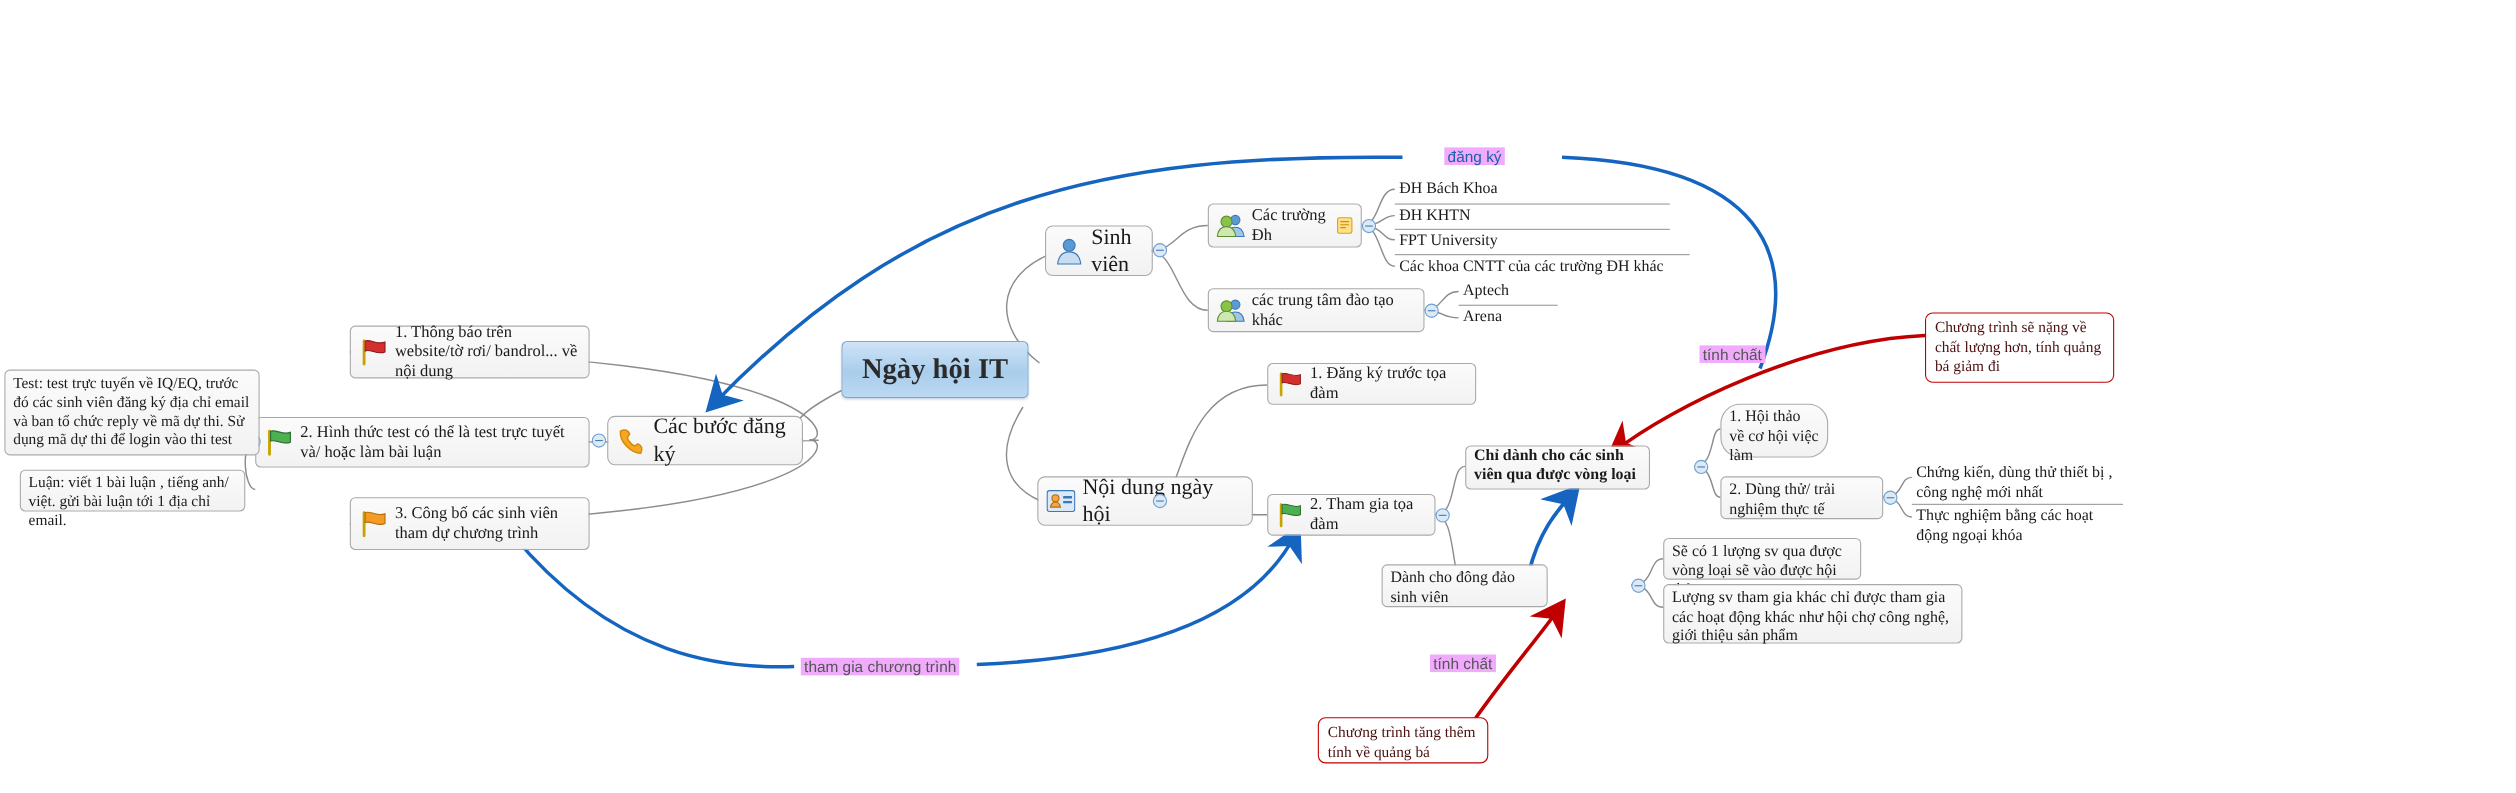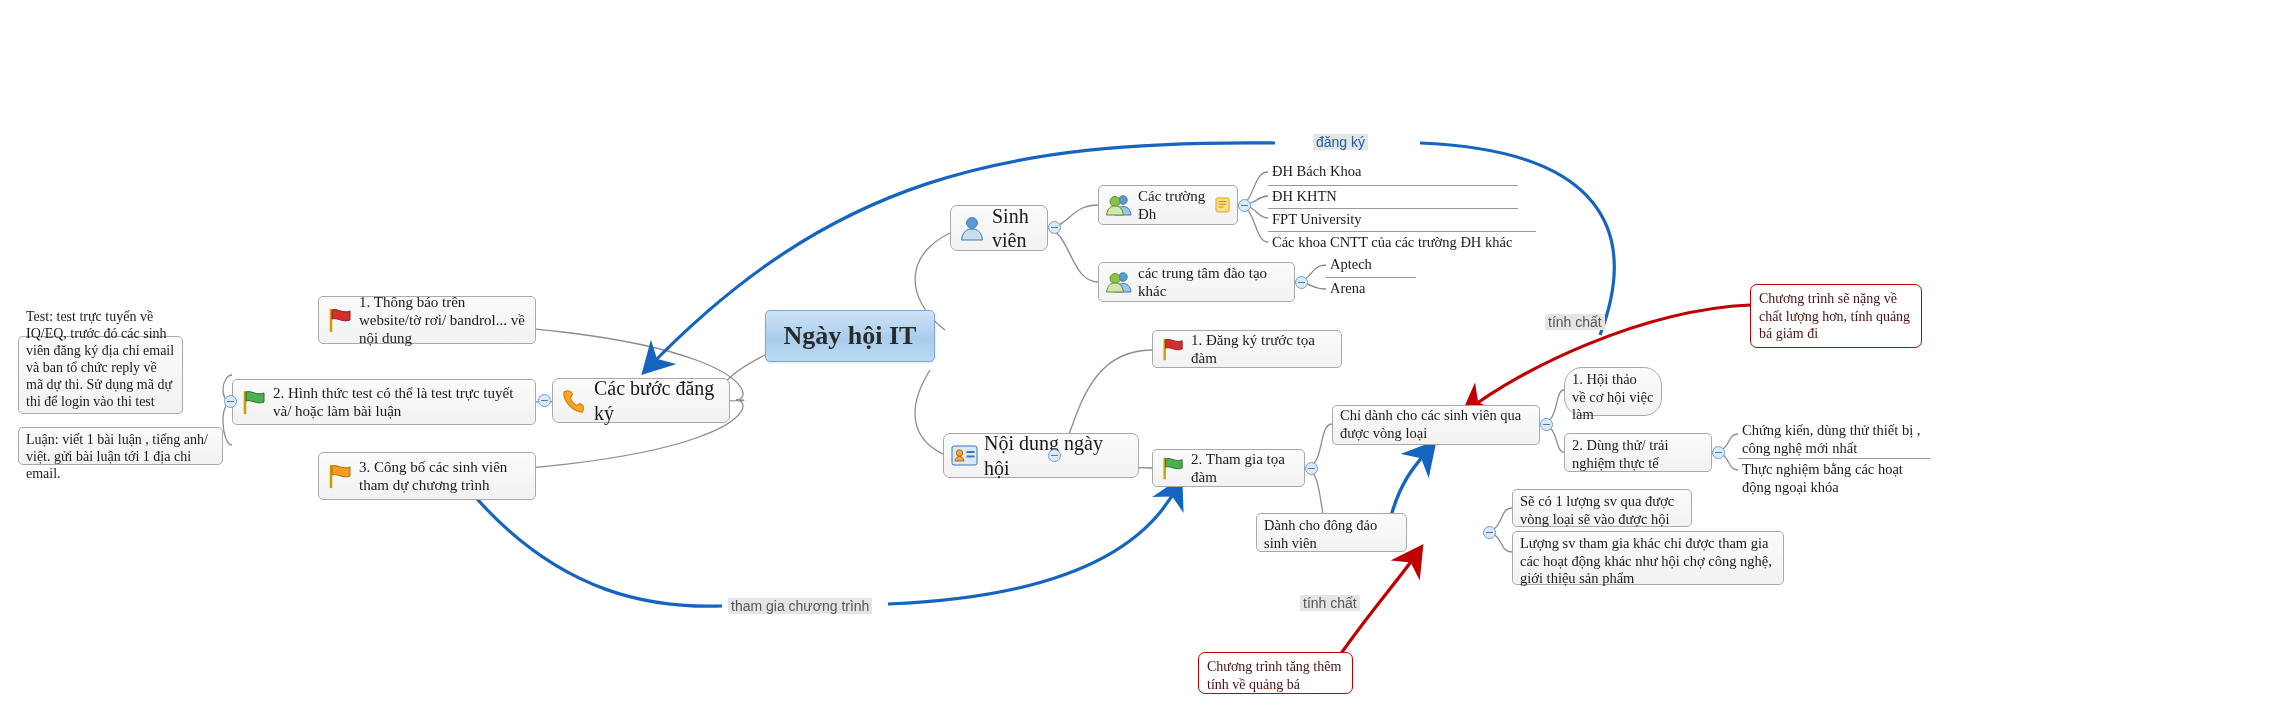--- a/index.html
+++ b/index.html
@@ -29,21 +29,21 @@
   .lvl3{font-size:14.5px;}
   .small{font-size:14px;}
 
   
   .callout{position:absolute;box-sizing:border-box;border:1px solid #c00000;
     border-radius:7px;background:#fff;color:#4a1010;font-size:14px;
     padding:5px 8px;line-height:1.25;}
 
   
   .lbl{position:absolute;font-family:"Liberation Sans",sans-serif;font-size:14px;
-       color:#1f5fa8;background:#e5e5e5;padding:0 3px;white-space:nowrap;}
+       color:#1f5fa8;background:#f0abfc;padding:0 3px;white-space:nowrap;}
   .lbl.gray{color:#555;}
 
   
   .ic{flex:0 0 auto;display:inline-block;margin-right:6px;}
   .ic svg{display:block;}
   .badge{position:absolute;width:13px;height:13px;border-radius:50%;
      border:1px solid #6f9fd0;background:#dce9f7;box-sizing:border-box;}
   .badge:after{content:"";position:absolute;left:2px;top:5px;width:7px;height:1px;background:#4a7cb0;}
 </style>
 </head>
@@ -196,21 +196,21 @@
     <span class="ic">
       <svg width="27" height="26" viewBox="0 0 27 26">
         <path d="M5,3 L5,24" stroke="#c8a200" stroke-width="2.6" stroke-linecap="round"></path>
         <path d="M6,3 C11,1 17,7 24,4 L24,13 C17,16 11,10 6,12 Z" fill="#4caf50" stroke="#2c6b2f"></path>
       </svg>
     </span>
     <span class="txt">2. Hình thức test có thể là test trực tuyết và/ hoặc làm bài luận</span>
   </div>
   <div class="badge" style="left:224px;top:395px;"></div>
 
-  <div class="node small" style="left:18px;top:336px;width:165px;height:78px;align-items:flex-end;">
+  <div class="node small" style="left:4px;top:336px;width:232px;height:78px;align-items:center;">
     <span class="txt">Test: test trực tuyến về IQ/EQ, trước đó các sinh viên đăng ký địa chỉ email và ban tổ chức reply về mã dự thi. Sử dụng mã dự thi để login vào thi test</span>
   </div>
   <div class="node small" style="left:18px;top:427px;width:205px;height:38px;align-items:flex-start;">
     <span class="txt">Luận: viết 1 bài luận , tiếng anh/ việt. gửi bài luận tới 1 địa chỉ email.</span>
   </div>
 
   <div class="node lvl2" style="left:318px;top:452px;width:218px;height:48px;font-family:Liberation Serif, serif;">
     <span class="ic">
       <svg width="27" height="26" viewBox="0 0 27 26">
         <path d="M5,3 L5,24" stroke="#c8a200" stroke-width="2.6" stroke-linecap="round"></path>
@@ -247,21 +247,21 @@
     <span class="ic">
       <svg width="25" height="24" viewBox="0 0 27 26">
         <path d="M5,3 L5,24" stroke="#c8a200" stroke-width="2.6" stroke-linecap="round"></path>
         <path d="M6,3 C11,1 17,7 24,4 L24,13 C17,16 11,10 6,12 Z" fill="#4caf50" stroke="#2c6b2f"></path>
       </svg>
     </span>
     <span class="txt">2. Tham gia tọa đàm</span>
   </div>
   <div class="badge" style="left:1305px;top:462px;"></div>
 
-  <div class="node lvl3" style="left:1332px;top:405px;width:208px;height:40px;align-items:center;">
+  <div class="node lvl3" style="left:1332px;top:405px;width:168px;height:40px;align-items:flex-end;font-weight:bold;">
     <span class="txt">Chỉ dành cho các sinh viên qua được vòng loại</span>
   </div>
   <div class="badge" style="left:1540px;top:418px;"></div>
 
   <div class="node lvl3" style="left:1564px;top:367px;width:98px;height:49px;align-items:flex-start;border-radius:18px;">
     <span class="txt">1. Hội thảo về cơ hội việc làm</span>
   </div>
   <div class="node lvl3" style="left:1564px;top:433px;width:148px;height:39px;align-items:flex-start;">
     <span class="txt">2. Dùng thử/ trải nghiệm thực tế</span>
   </div>

